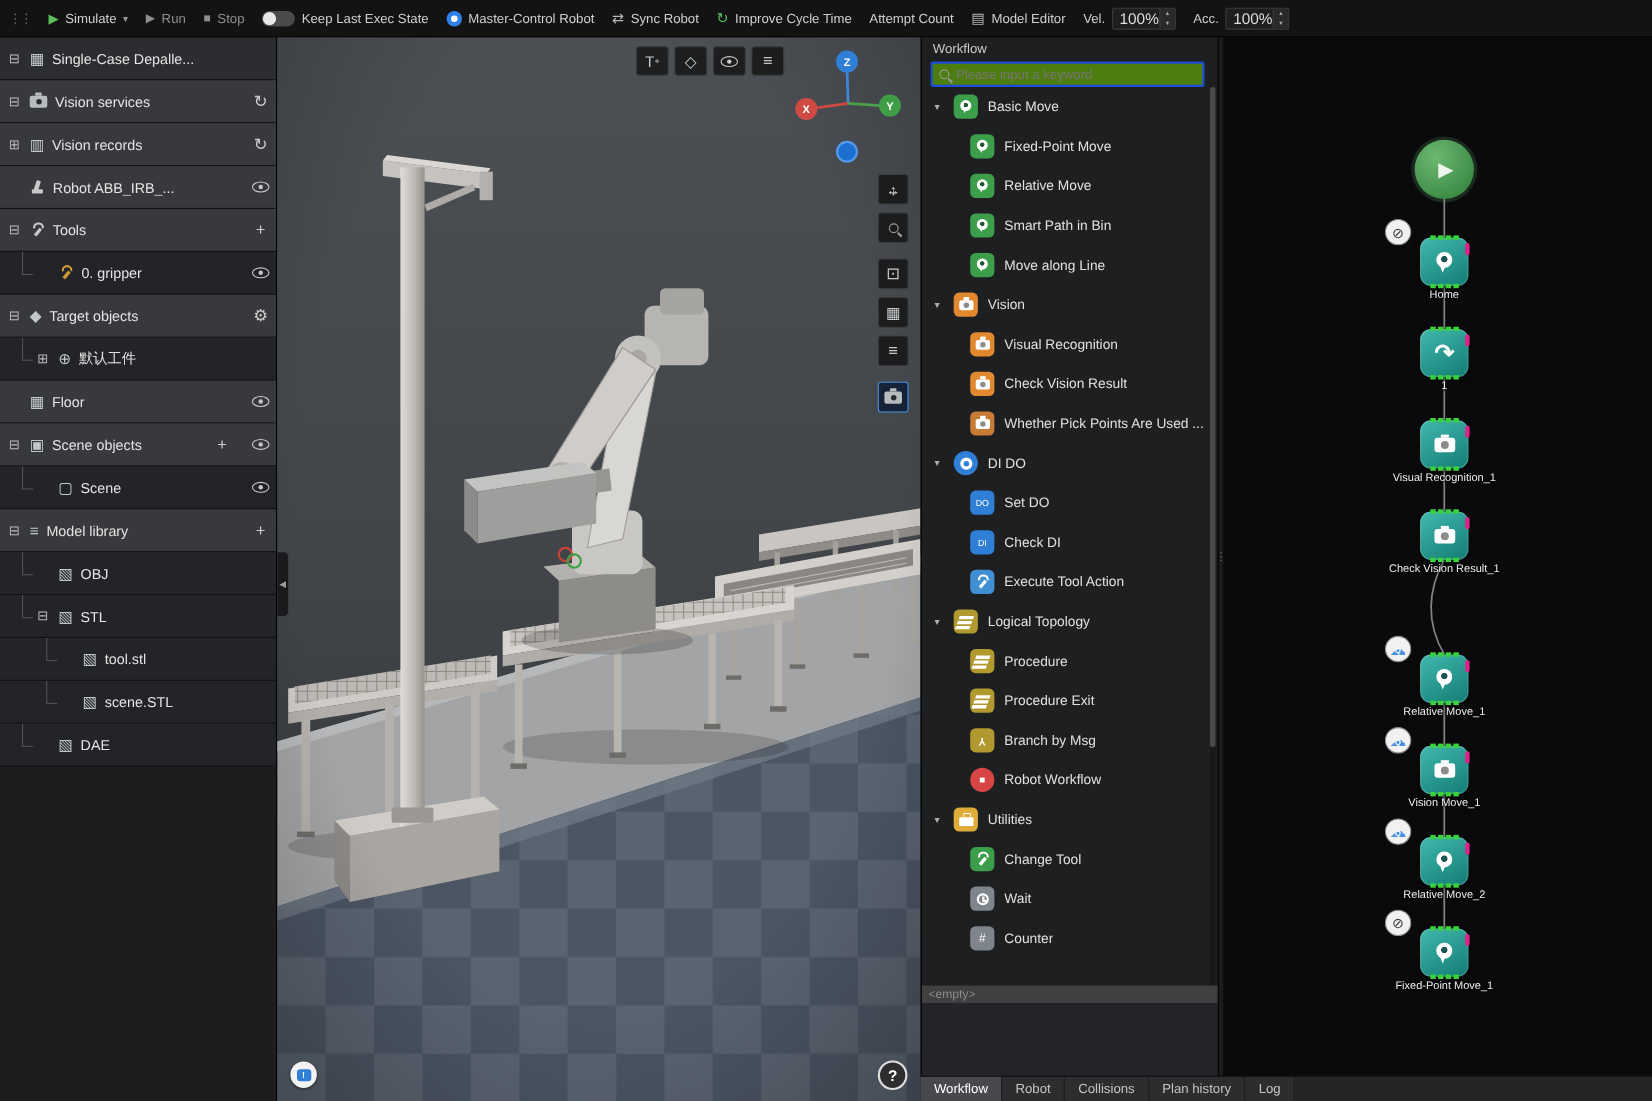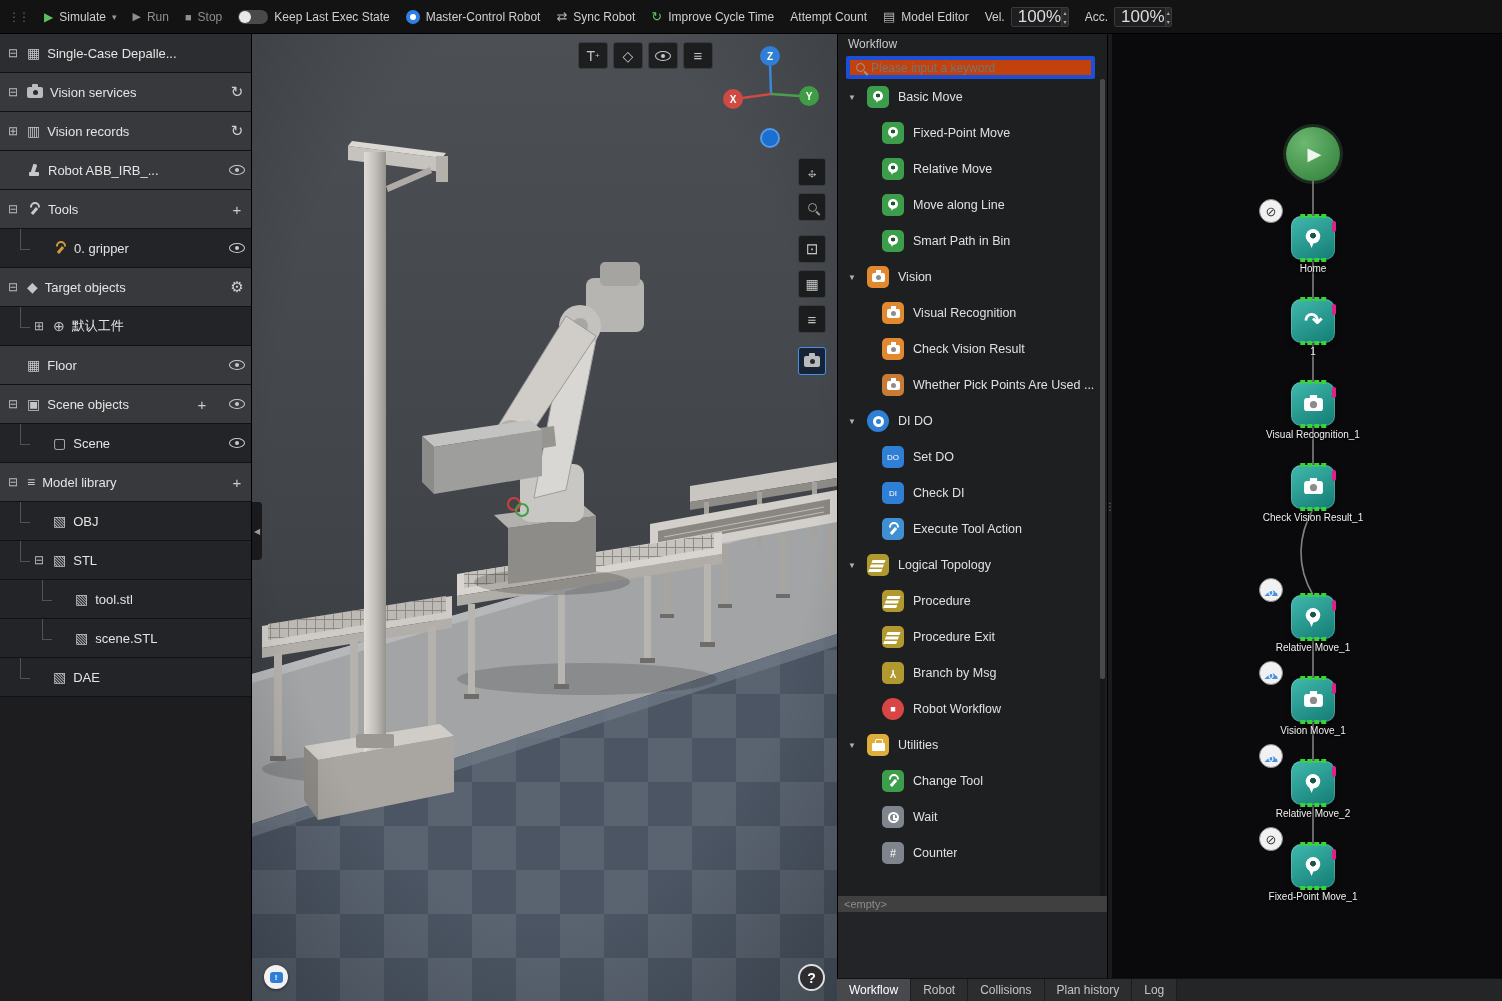--- a/index.html
+++ b/index.html
@@ -15,21 +15,21 @@
 .run-ic,.stop-ic{color:#8f8f8f;font-size:11px}
 .caret{color:#9a9a9a;font-size:9px}
 .switch{display:inline-block;width:30px;height:14px;background:#4a4a4c;border-radius:8px;position:relative}
 .switch .knob{position:absolute;left:1px;top:1px;width:12px;height:12px;border-radius:50%;background:#e8e8e8}
 .mc-ic{width:14px;height:14px;border-radius:50%;background:#2f7fe8;display:inline-flex;align-items:center;justify-content:center}
 .mc-ic::after{content:'';width:6px;height:6px;border-radius:50%;background:#fff}
 .sync-ic{color:#b5b5b5;font-size:13px}
 .imp-ic{color:#58c15e;font-size:13px}
 .me-ic{color:#b5b5b5;font-size:13px}
 .spin{display:inline-flex;align-items:center;width:58px;height:20px;background:#1e1e20;border:1px solid #3a3a3c;border-radius:2px;overflow:hidden}
-.spin-val{flex:1;padding-left:6px;font-size:17px;color:#ddd}
+.spin-val{flex:1;padding-left:6px;font-size:14px;color:#ddd}
 .spin-btns{width:14px;height:100%;display:flex;flex-direction:column;background:#2a2a2c;border-left:1px solid #3a3a3c}
 .spin-btns i{flex:1;font-style:normal;font-size:6px;color:#aaa;display:flex;align-items:center;justify-content:center}
 
 
 #sidebar{position:absolute;left:0;top:34px;width:252px;height:967px;background:#1d1d1f;border-right:1px solid #000;overflow:hidden}
 .srow{position:relative;height:39px;display:flex;align-items:center;border-bottom:1px solid #121214;padding-left:6px;gap:7px}
 .srow.header{background:#2c2d30}
 .srow.section{background:#38393c}
 .srow.item{background:#232427}
 .srow.lvl1{padding-left:32px}
@@ -69,21 +69,21 @@
 .vbtn.sel{border:1.5px solid #4a90e2;background:rgba(14,28,52,.85)}
 #gizmo{position:absolute;left:464px;top:8px}
 #vp-collapse{position:absolute;left:0;top:468px;width:10px;height:58px;background:#1a1a1c;border-radius:0 4px 4px 0;color:#9a9a9a;font-size:8px;display:flex;align-items:center;justify-content:center}
 #vp-comment{position:absolute;left:12px;bottom:12px;width:24px;height:24px;border-radius:50%;background:#f2f2f2;display:flex;align-items:center;justify-content:center;box-shadow:0 1px 3px rgba(0,0,0,.5)}
 #vp-comment .bub{width:13px;height:11px;background:#2f7fd6;border-radius:3px;color:#fff;font-size:8px;font-weight:bold;display:flex;align-items:center;justify-content:center}
 #vp-help{position:absolute;right:12px;bottom:10px;width:27px;height:27px;border-radius:50%;background:#2e2e30;border:2px solid #dedede;color:#fff;font-weight:bold;font-size:14px;display:flex;align-items:center;justify-content:center}
 
 
 #library{position:absolute;left:837px;top:34px;width:271px;height:944px;background:#1e1f21;border-left:1px solid #000;border-right:1px solid #000;overflow:hidden}
 #lib-title{position:absolute;left:10px;top:3px;font-size:12px;color:#c9c9c9}
-#lib-search{position:absolute;left:8px;right:12px;top:22px;height:23px;background:#c2410c;border:4px solid #1d4ed8;border-radius:2px;display:flex;align-items:center;gap:6px;padding:0 6px}
+#lib-search{position:absolute;left:8px;right:12px;top:22px;height:23px;background:#4d7c0f;border:2px solid #1d4ed8;border-radius:2px;display:flex;align-items:center;gap:6px;padding:0 6px}
 #lib-search input{background:none;border:none;outline:none;color:#ddd;font-size:12px;width:100%;font-family:"Liberation Sans",sans-serif}
 #lib-search input::placeholder{color:#767676}
 #lib-rows{position:absolute;left:0;right:8px;top:45px;height:817px;overflow:hidden}
 .lrow{height:36px;display:flex;align-items:center;gap:9px;padding-left:10px}
 .lrow.child{padding-left:44px}
 .lcaret{width:10px;font-size:8px;color:#b0b0b0;flex:none}
 .llabel{font-size:12.5px;color:#e0e0e0;white-space:nowrap;overflow:hidden}
 .tile{width:22px;height:22px;border-radius:5px;display:flex;align-items:center;justify-content:center;flex:none;position:relative}
 .tile.round{border-radius:50%}
 #lib-scroll{position:absolute;right:2px;top:45px;width:5px;height:817px;background:#18181a}
@@ -513,27 +513,27 @@
         <div class="lrow child">
           <span class="tile" style="background: rgb(60, 158, 75);">
             <span class="shape pinW"></span>
           </span>
           <span class="llabel">Relative Move</span>
         </div>
         <div class="lrow child">
           <span class="tile" style="background: rgb(60, 158, 75);">
             <span class="shape pinW"></span>
           </span>
-          <span class="llabel">Move along Line</span>
+          <span class="llabel">Smart Path in Bin</span>
         </div>
         <div class="lrow child">
           <span class="tile" style="background: rgb(60, 158, 75);">
             <span class="shape pinW"></span>
           </span>
-          <span class="llabel">Smart Path in Bin</span>
+          <span class="llabel">Move along Line</span>
         </div>
         <div class="lrow cat">
           <span class="lcaret">▼</span>
           <span class="tile" style="background: rgb(226, 136, 47);">
             <span class="shape camW"></span>
           </span>
           <span class="llabel">Vision</span>
         </div>
         <div class="lrow child">
           <span class="tile" style="background: rgb(226, 136, 47);">

